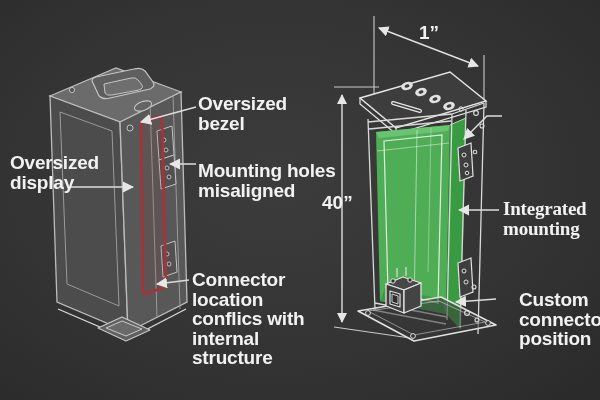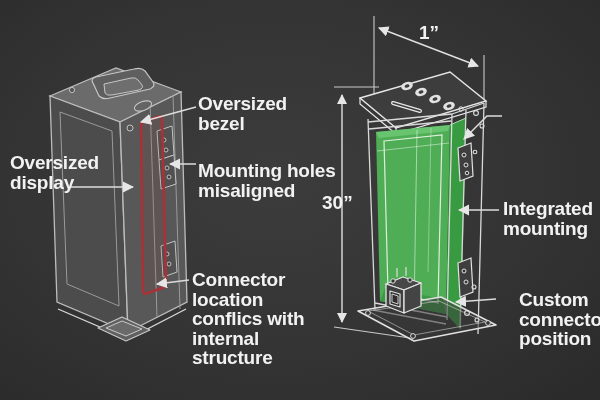--- a/index.html
+++ b/index.html
@@ -176,21 +176,21 @@
 display</div>
   <div class="label" style="left:198px;top:94px;">Oversized
 bezel</div>
   <div class="label" style="left:198px;top:153px;margin-top:8px;">Mounting holes
 misaligned</div>
   <div class="label" style="left:192px;top:270px;">Connector
 location
 conflics with
 internal
 structure</div>
-  <div class="label" style="left:503px;top:199px;">Integrated
+  <div class="label" style="left:503px;top:199px;font-family:Liberation Serif, serif;">Integrated
 mounting</div>
   <div class="label" style="left:500px;top:290px;margin-left:19px;">Custom
 connector
 position</div>
   <div class="label dim-label" style="left:419px;top:23px;">1”</div>
-  <div class="label dim-label" style="left:322px;top:193px;">30”</div>
+  <div class="label dim-label" style="left:322px;top:193px;">40”</div>
 
 </div>
 
 </body></html>

